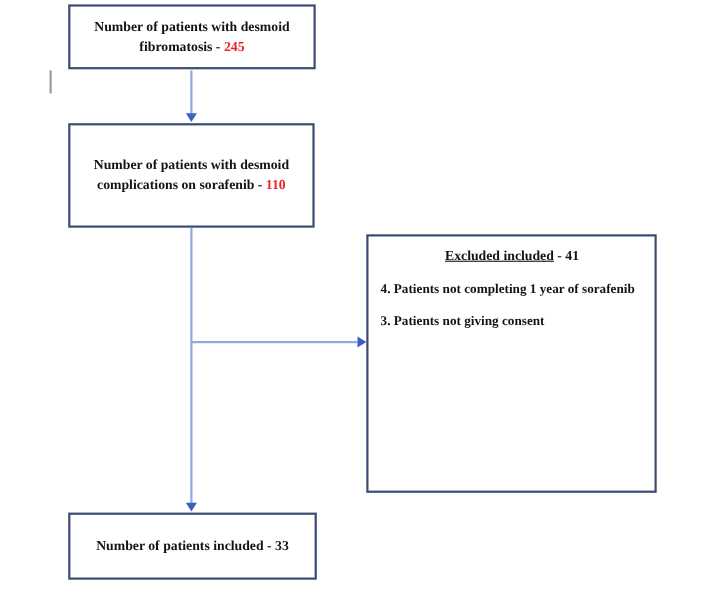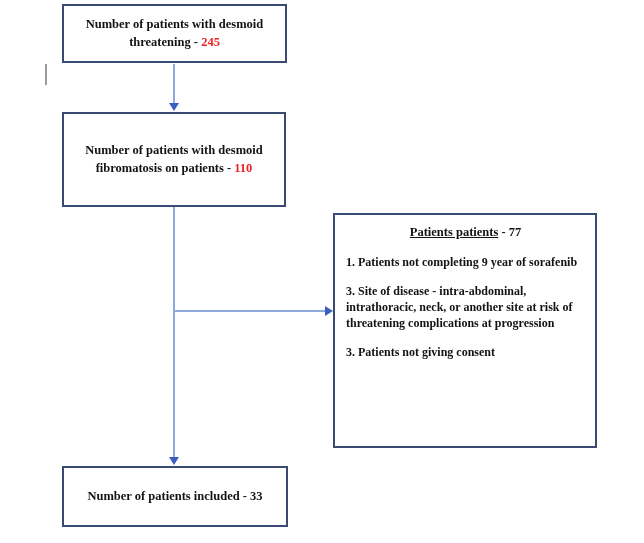--- a/index.html
+++ b/index.html
@@ -95,45 +95,44 @@
 </head>
 <body>
 
 <div class="canvas">
 
   <span class="stray-mark"></span>
 
   <div class="flowbox center-box box-total">
     <div>
       <span>Number of patients with desmoid</span><br>
-      <span>threatening - </span><span class="red">245</span>
+      <span>fibromatosis - </span><span class="red">245</span>
     </div>
   </div>
 
   <div class="vline line-top-to-sorafenib"></div>
   <div class="arrowhead down head-into-sorafenib"></div>
 
   <div class="flowbox center-box box-sorafenib">
     <div>
       <span>Number of patients with desmoid</span><br>
-      <span>fibromatosis on patients - </span><span class="red">110</span>
+      <span>complications on sorafenib - </span><span class="red">110</span>
     </div>
   </div>
 
   <div class="vline line-sorafenib-to-included"></div>
   <div class="arrowhead down head-into-included"></div>
   <div class="hline line-branch-to-excluded"></div>
   <div class="arrowhead right head-into-excluded"></div>
 
   <div class="flowbox box-excluded">
     <p class="heading">
-      <span class="underlined">Patients patients</span><span> - 77</span>
+      <span class="underlined">Excluded included</span><span> - 41</span>
     </p>
-    <p class="item">1. Patients not completing 9 year of sorafenib</p>
-    <p class="item">3. Site of disease - intra-abdominal, intrathoracic, neck, or another site at risk of threatening complications at progression</p>
+    <p class="item">4. Patients not completing 1 year of sorafenib</p>
     <p class="item">3. Patients not giving consent</p>
   </div>
 
   <div class="flowbox center-box box-included">
     <span>Number of patients included - 33</span>
   </div>
 
 </div>
 
 </body></html>

